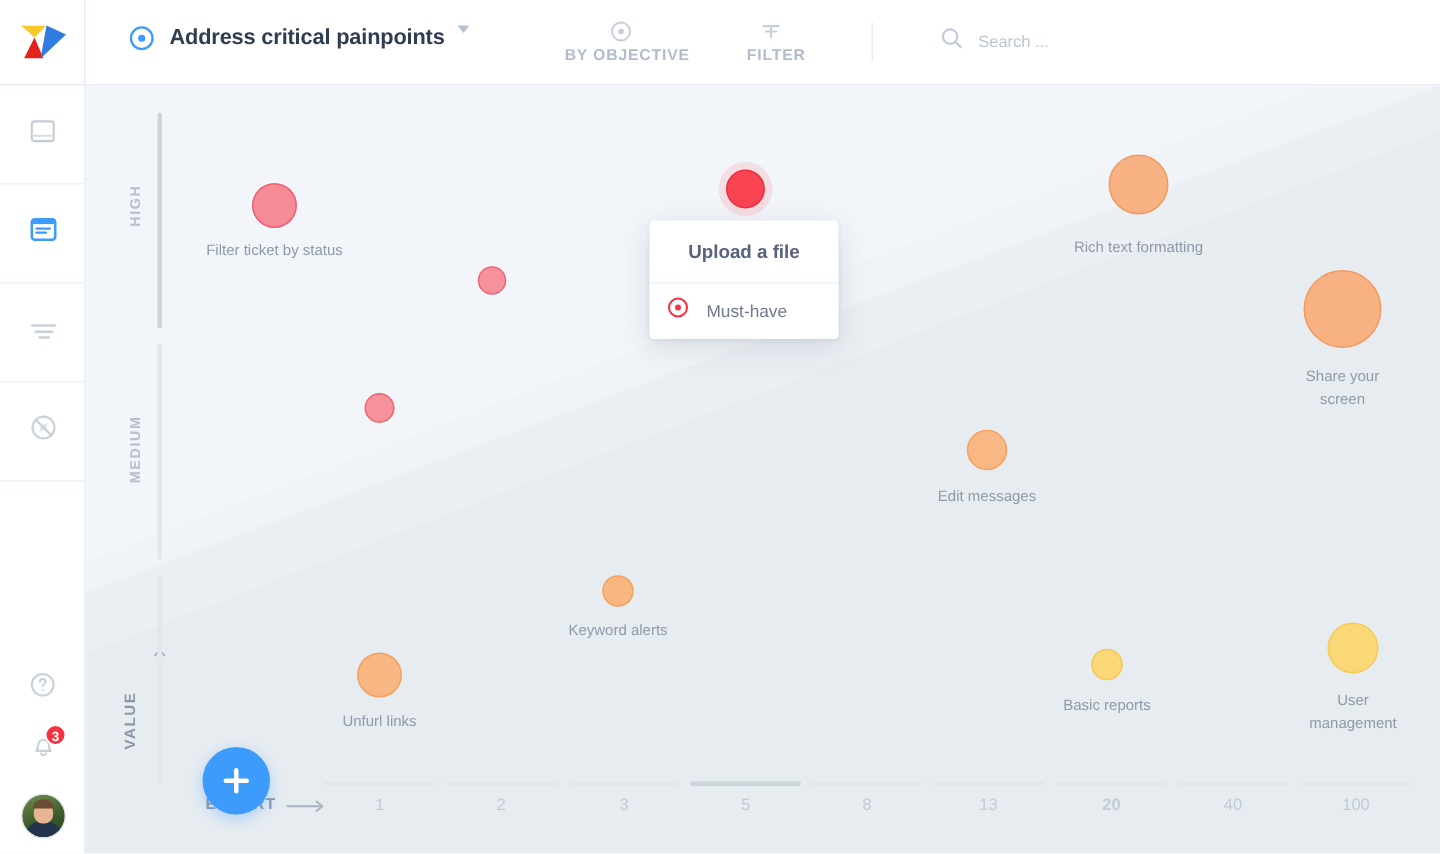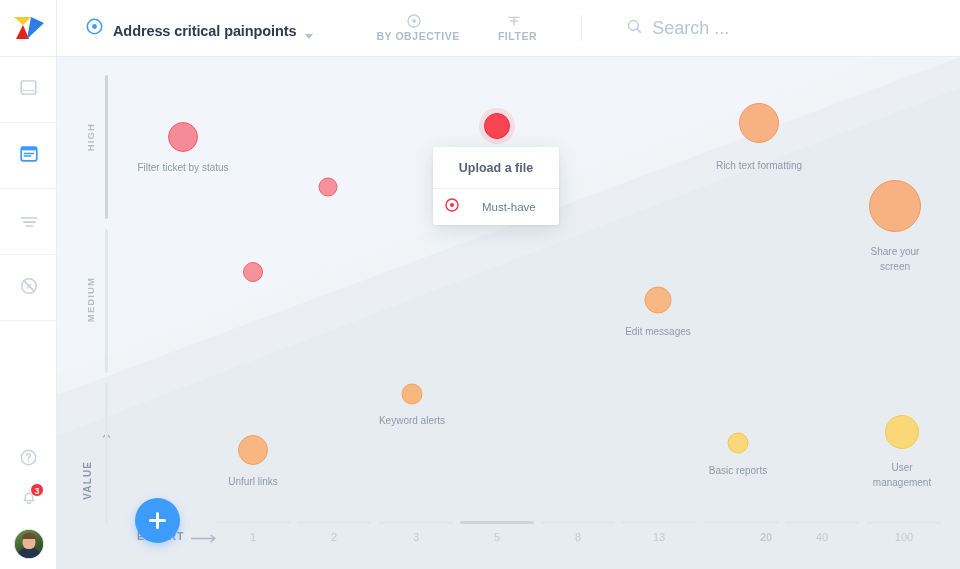--- a/index.html
+++ b/index.html
@@ -68,40 +68,40 @@
 
   
   .topbar {
     position: absolute; left: 57px; top: 0;
     width: 903px; height: 57px;
     background: #ffffff;
     border-bottom: 1px solid #e9edf2;
     display: flex; align-items: center;
     z-index: 35;
   }
-  .tb-title-group { display: flex; align-items: flex-end; margin-left: 29px; cursor: pointer; }
+  .tb-title-group { display: flex; align-items: flex-start; margin-left: 29px; cursor: pointer; }
   .tb-title {
     font-size: 14.5px; color: #2f3d52; font-weight: bold;
     margin-left: 10px; letter-spacing: -0.1px;
   }
   .caret-sm {
     margin-left: 9px; width: 0; height: 0;
     border-left: 4px solid transparent; border-right: 4px solid transparent;
     border-top: 5px solid #b8c1ce;
   }
   .tb-action {
     display: flex; align-items: center; cursor: pointer;
     color: #b1bccb; font-size: 10.5px; font-weight: bold;
     letter-spacing: 0.55px;
     flex-direction: column;
   }
   .tb-action span.lbl { margin-left: 8px; }
   .tb-divider { width: 1px; height: 26px; background: #e9edf2; }
   .search-box { display: flex; align-items: center; cursor: text; }
-  .search-ph { margin-left: 10px; font-size: 18px; color: #bcc5d1; }
+  .search-ph { margin-left: 10px; font-size: 11px; color: #bcc5d1; }
 
   
   .canvas {
     position: absolute; left: 57px; top: 57px;
     width: 903px; height: 512px;
     background: #f2f5f9;
     overflow: hidden;
   }
   
   .wedge {
@@ -186,21 +186,21 @@
   .pop-head {
     padding: 14px 10px 13px; text-align: center;
     font-size: 12.5px; font-weight: bold; color: #56637a;
     border-bottom: 1px solid #eef1f5;
   }
   .pop-row {
     display: flex; align-items: center; padding: 9px 12px;
     border-bottom: 1px solid #eef1f5; cursor: pointer;
   }
   .pop-row:last-child { border-bottom: none; }
-  .pop-row .ptxt { margin-left: 23px; font-size: 11.5px; color: #6f7b8c; }
+  .pop-row .ptxt { margin-left: 12px; font-size: 11.5px; color: #6f7b8c; }
 </style>
 </head>
 <body>
 
 <div id="app">
 
   <div class="rail">
 
     <div class="rail-logo">
       <span class="logo-mark">
@@ -361,21 +361,21 @@
         <div class="x-tick" style="left: 215px;">2</div>
         <div class="x-seg" style="left: 260px; width: 74px; background: rgb(225, 231, 237);"></div>
         <div class="x-tick" style="left: 297px;">3</div>
         <div class="x-seg" style="left: 341px; width: 74px; background: rgb(204, 212, 221);"></div>
         <div class="x-tick" style="left: 378px;">5</div>
         <div class="x-seg" style="left: 422px; width: 74px; background: rgb(225, 231, 237);"></div>
         <div class="x-tick" style="left: 459px;">8</div>
         <div class="x-seg" style="left: 503px; width: 74px; background: rgb(225, 231, 237);"></div>
         <div class="x-tick" style="left: 540px;">13</div>
         <div class="x-seg" style="left: 585px; width: 74px; background: rgb(225, 231, 237);"></div>
-        <div class="x-tick" style="left: 647px; font-weight: bold;">20</div>
+        <div class="x-tick" style="left: 622px; font-weight: bold;">20</div>
         <div class="x-seg" style="left: 666px; width: 74px; background: rgb(225, 231, 237);"></div>
         <div class="x-tick" style="left: 703px;">40</div>
         <div class="x-seg" style="left: 748px; width: 74px; background: rgb(225, 231, 237);"></div>
         <div class="x-tick" style="left: 785px;">100</div>
       </div>
 
     <div class="fab">
       <span class="plus-h"></span>
       <span class="plus-v"></span>
     </div>

